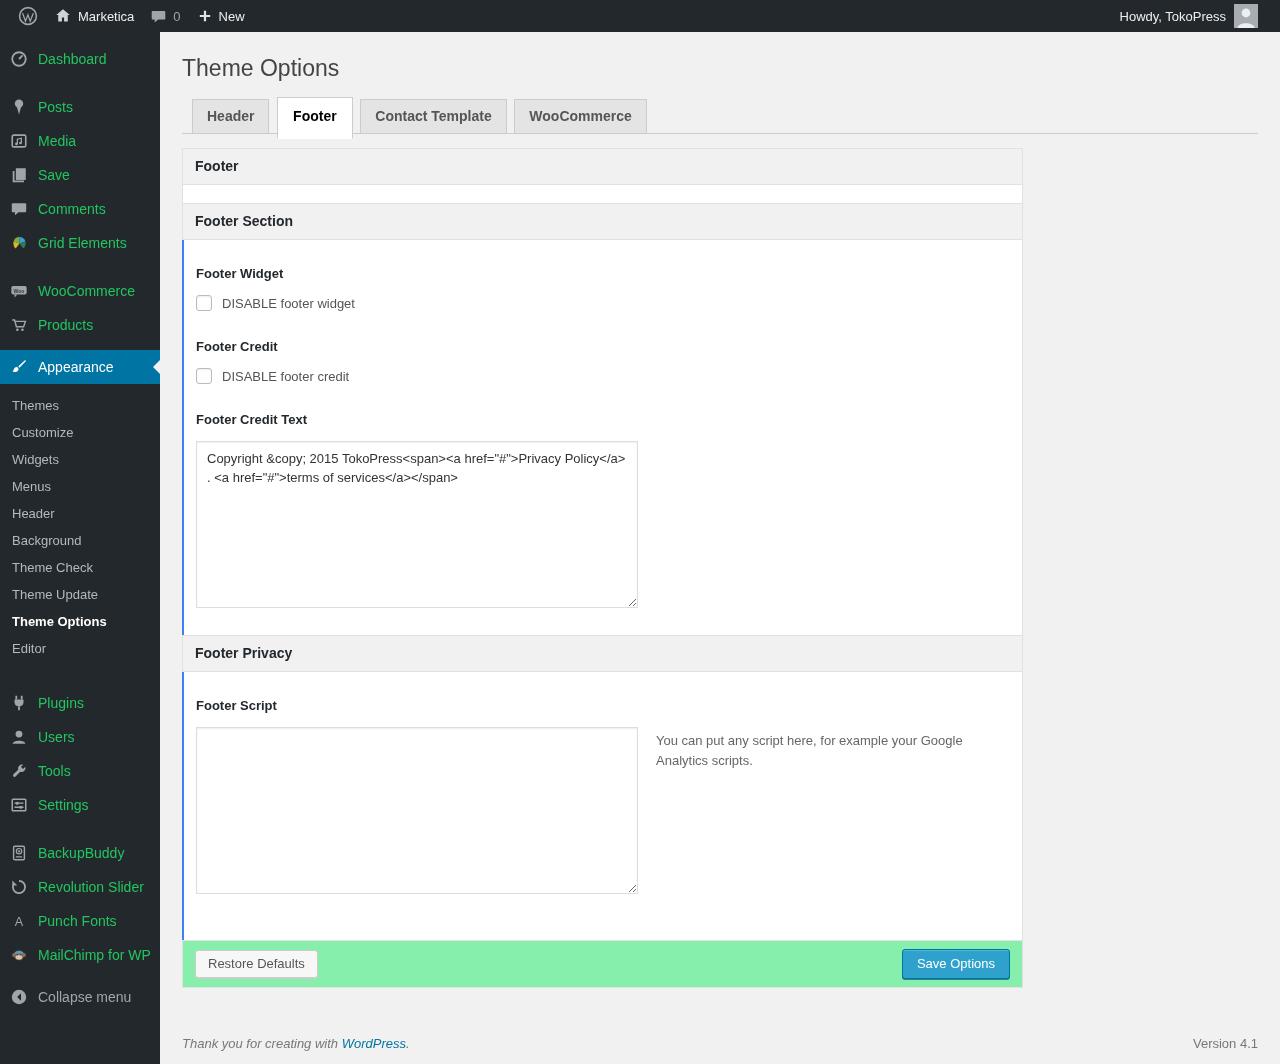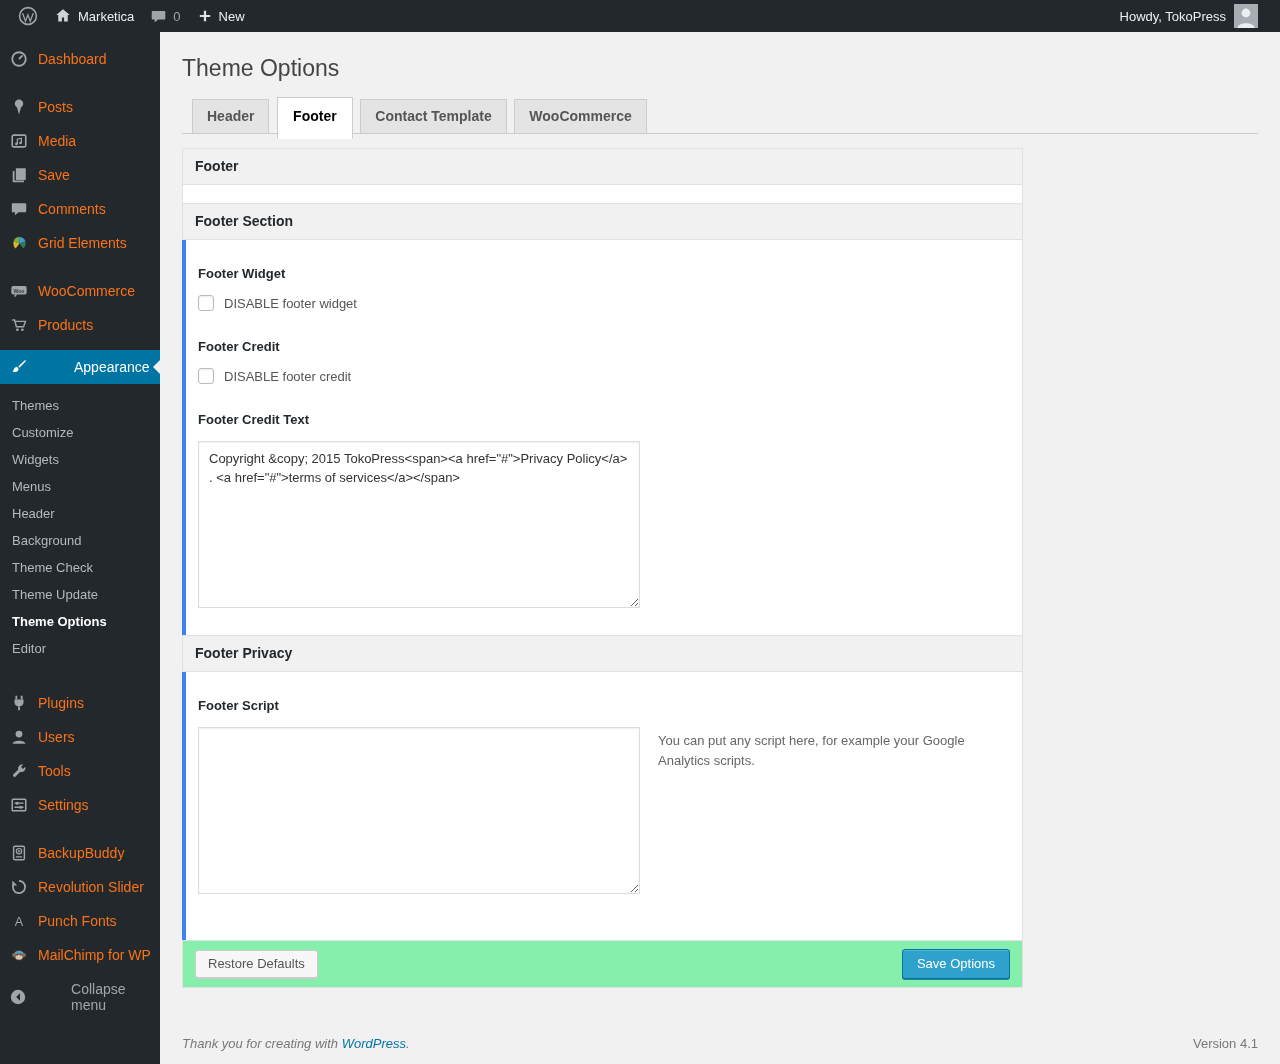--- a/index.html
+++ b/index.html
@@ -20,25 +20,25 @@
   .ab-count { margin-left:6px; font-size:13px; color:#a0a5aa; }
   .ab-right { margin-left:auto; display:flex; align-items:center; }
   .ab-avatar { width:24px; height:24px; margin-left:8px; background:#a8adb3; display:block; }
   
   #sidebar {
     position:absolute; top:32px; left:0; bottom:0; width:160px;
     background:#23282d; padding-top:10px;
   }
   .menu-item {
     display:flex; align-items:center; height:34px; padding:0 8px 0 8px;
-    color:#f97316; font-size:14px; cursor:pointer;
+    color:#22c55e; font-size:14px; cursor:pointer;
   }
   .menu-item .mi-icon { width:22px; display:flex; justify-content:center; margin-right:8px; }
   .menu-item.gap { margin-top:14px; }
-  .menu-item.gap-sm { margin-top:8px;gap:36px; }
+  .menu-item.gap-sm { margin-top:8px; }
   .menu-item.active { background:#0074a2; color:#fff; position:relative; }
   .menu-item.active .mi-arrow {
     position:absolute; right:0; top:50%; margin-top:-7px; width:0; height:0;
     border-top:7px solid transparent; border-bottom:7px solid transparent;
     border-right:7px solid #f1f1f1;
   }
   .submenu { padding:8px 0 10px; }
   .submenu-item {
     padding:6px 12px; font-size:13px; color:#b4b9be; cursor:pointer; line-height:15px;
   }
@@ -57,21 +57,21 @@
     background:#fff; color:#000; border-bottom-color:#fff;
     padding:10px 15px 13px; margin-bottom:-6px;
   }
   .panel-wrap { width:841px; margin-top:14px; }
   .section-bar {
     background:#f1f1f1; border:1px solid #e1e1e1; padding:8px 12px;
     font-size:14px; font-weight:700; color:#23282d; line-height:19px;
   }
   .spacer-body { background:#fff; border-left:1px solid #e1e1e1; border-right:1px solid #e1e1e1; height:18px; }
   .section-body {
-    background:#fff; border-left:4px solid #3b82f6; border-right:1px solid #e1e1e1;
+    background:#fff; border-left:2px solid #3b82f6; border-right:1px solid #e1e1e1;
     padding:26px 12px 24px;
   }
   .section-body.script { padding-bottom:46px; }
   .field-label { font-size:13px; font-weight:700; color:#23282d; margin-bottom:14px; }
   .check-row { display:flex; align-items:center; margin-bottom:28px; color:#555; }
   .check-row input[type=checkbox] {
     -webkit-appearance:none; appearance:none; width:16px; height:16px;
     border:1px solid #bbb; border-radius:3px; background:#fff; margin:0 10px 0 0;
     box-shadow:inset 0 1px 2px rgba(0,0,0,.08); cursor:pointer;
   }

